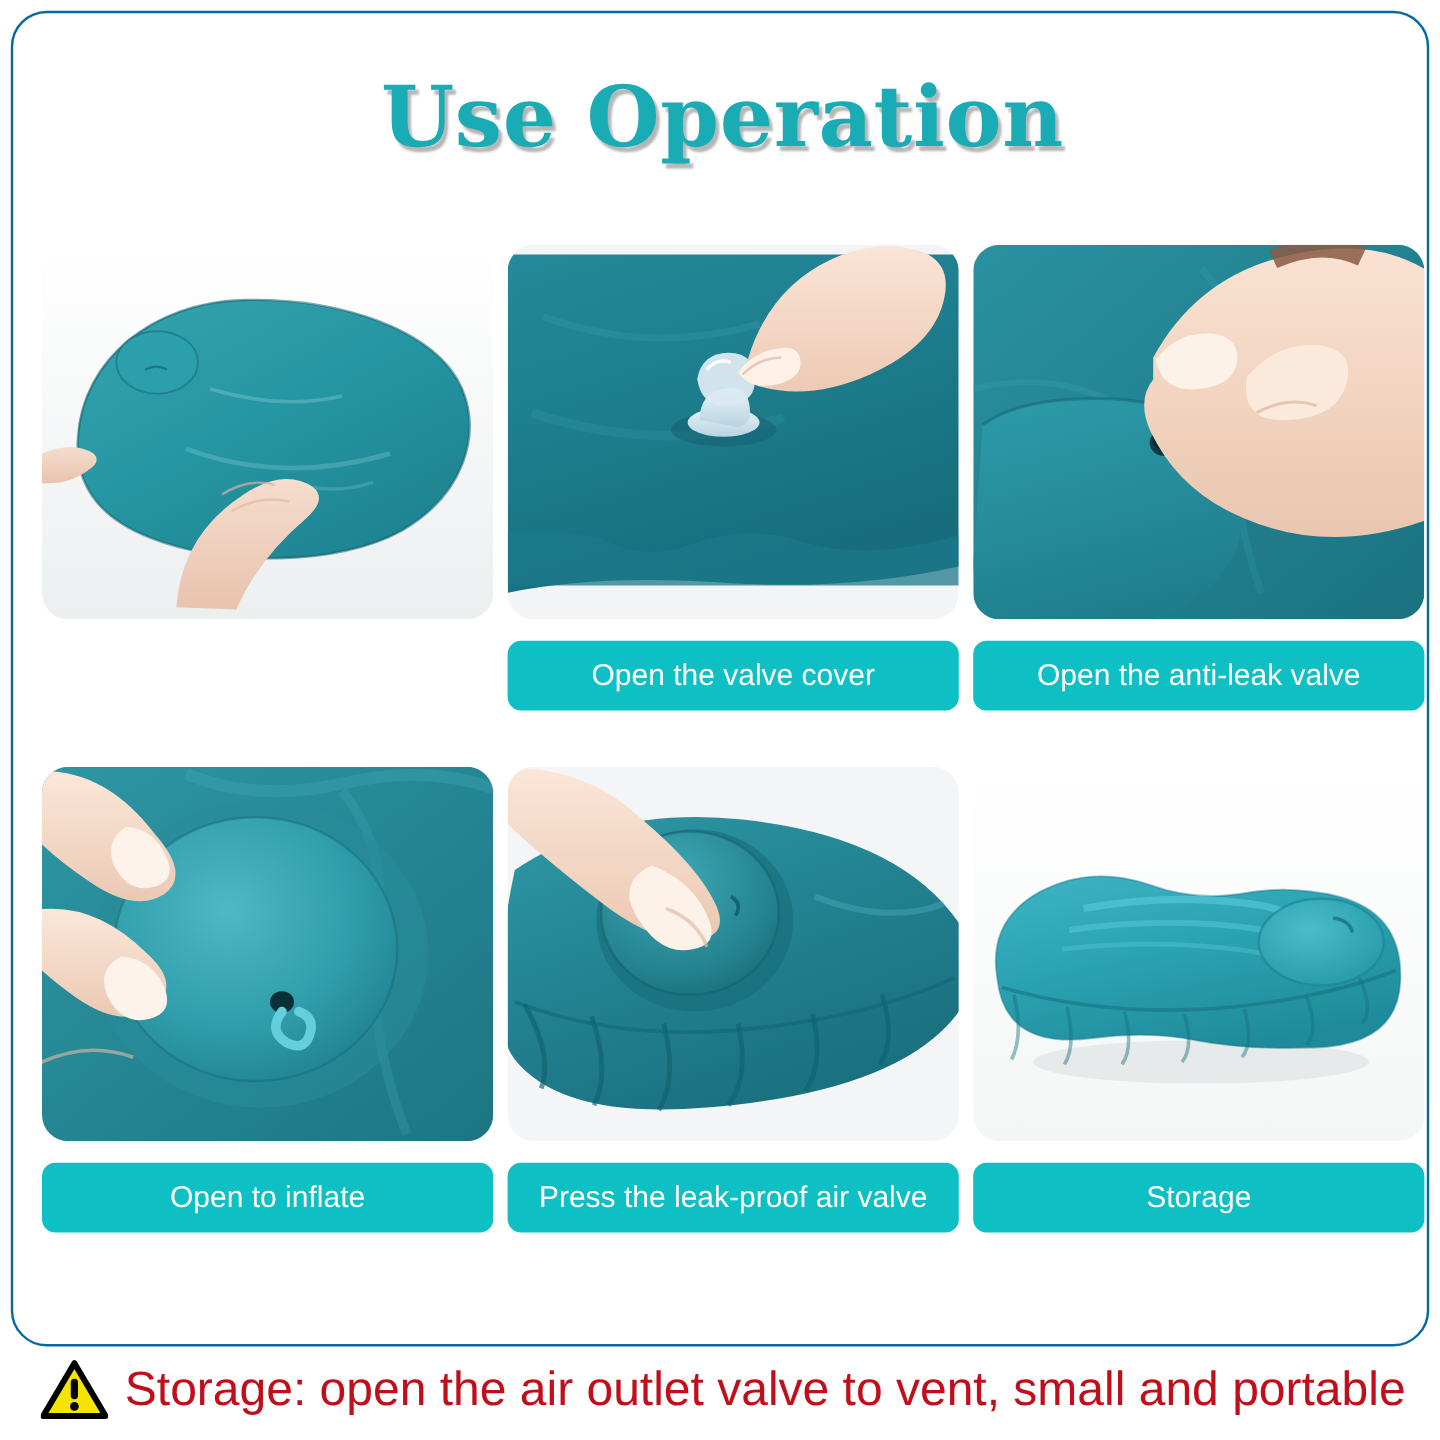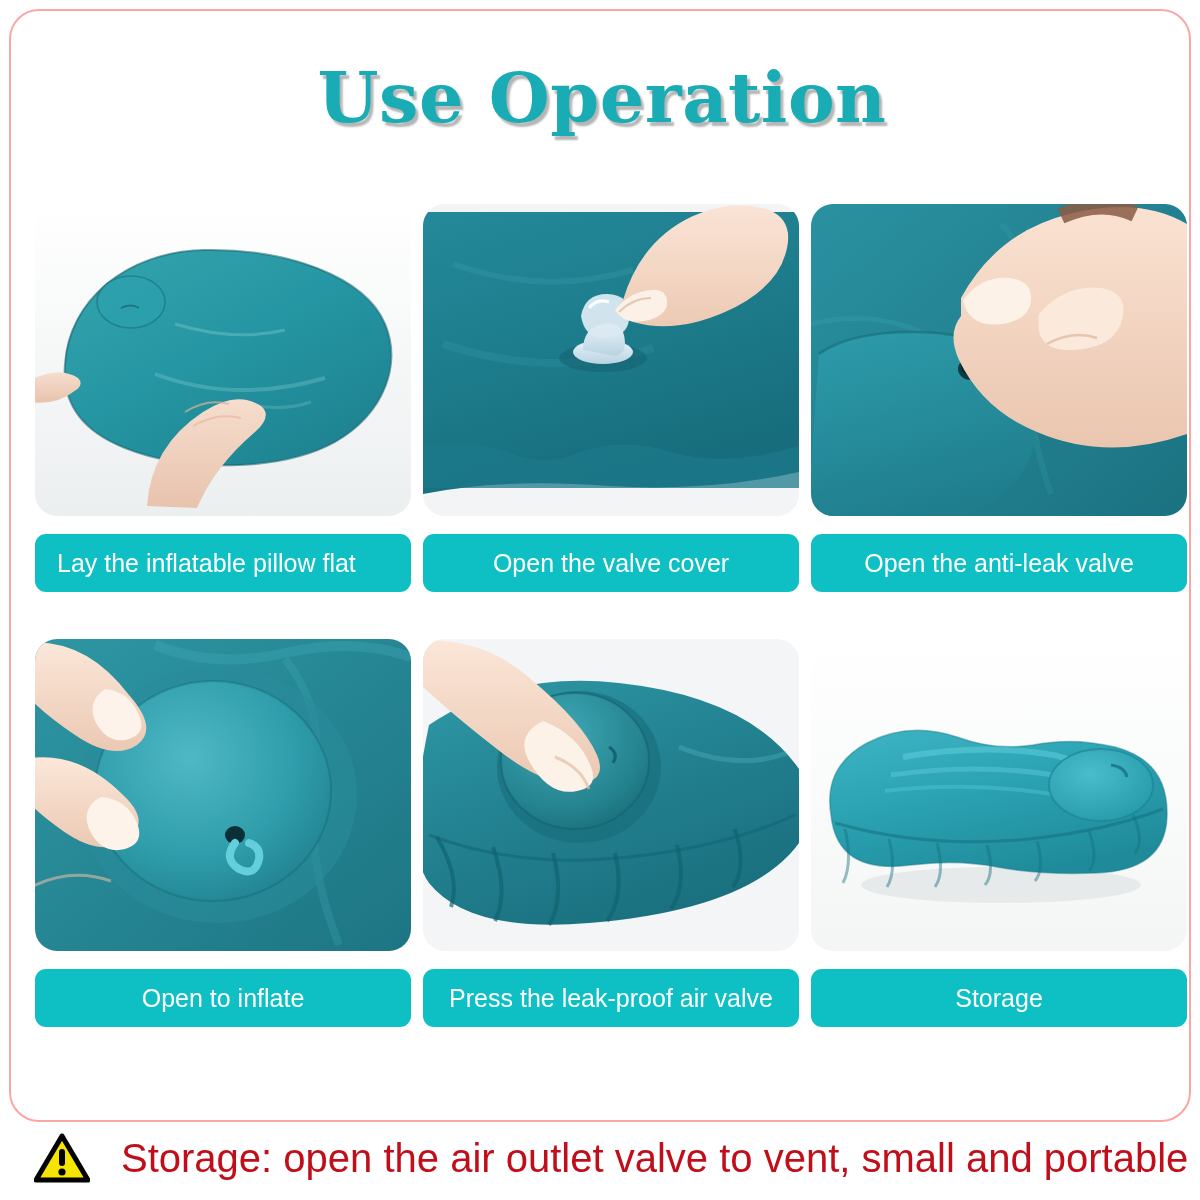--- a/index.html
+++ b/index.html
@@ -9,21 +9,21 @@
     background:#ffffff;
     position:relative;
     overflow:hidden;
   }
 
   
   #frame {
     position:absolute;
     left:9px; top:9px;
     width:1182px; height:1113px;
-    border:2px solid #fca5a5;
+    border:2px solid #0369a1;
     border-radius:30px;
     background:#ffffff;
   }
 
   
   #title-wrap {
     position:absolute;
     left:0; top:52px;
     width:1182px;
     text-align:center;
@@ -73,21 +73,21 @@
   }
   .caption.left  { text-align:left; padding-left:22px; }
   .caption.center{ text-align:center; }
 
   
   #warning {
     position:absolute;
     left:34px; top:1133px;
     display:flex;
     align-items:center;
-    gap:31px;
+    gap:14px;
     width:1160px;
   }
   #warn-text {
     color:#c00f1b;
     font-size:40px;
     line-height:46px;
     white-space:nowrap;
   }
   .svgfill { position:absolute; inset:0; width:100%; height:100%; display:block; }
 </style>
@@ -129,21 +129,20 @@
           <path d="M86 104 q10 -5 18 0" stroke="#17666f" stroke-width="2" fill="none" opacity="0.7"></path>
           <path d="M140 120 q60 18 110 6" stroke="#8fd4d8" stroke-width="3" fill="none" opacity="0.35"></path>
           <path d="M120 170 q80 30 170 4" stroke="#8fd4d8" stroke-width="4" fill="none" opacity="0.3"></path>
           <path d="M200 196 q40 14 76 2" stroke="#8fd4d8" stroke-width="3" fill="none" opacity="0.25"></path>
           <path d="M-5 176 q30 -14 48 -2 q6 6 -2 12 q-20 16 -46 12 Z" fill="url(#s1skin)"></path>
           <path d="M112 302 q4 -60 56 -94 q34 -22 58 -6 q12 10 -6 26 q-40 34 -58 76 Z" fill="url(#s1skin)"></path>
           <path d="M150 208 q22 -14 44 -8" stroke="#dcb19b" stroke-width="2" fill="none" opacity="0.7"></path>
           <path d="M158 222 q24 -14 48 -8" stroke="#dcb19b" stroke-width="2" fill="none" opacity="0.55"></path>
         </svg>
       </div>
-      <div class="caption left">Lay the inflatable pillow flat</div>
     </div>
 
     <div class="step">
       <div class="photo">
         <svg class="svgfill" viewBox="0 0 376 312" preserveAspectRatio="none">
           <defs>
             <linearGradient id="s2f" x1="0" y1="0" x2="0.4" y2="1">
               <stop offset="0" stop-color="#24899a"></stop>
               <stop offset="0.5" stop-color="#1d7d8c"></stop>
               <stop offset="1" stop-color="#176d7c"></stop>

